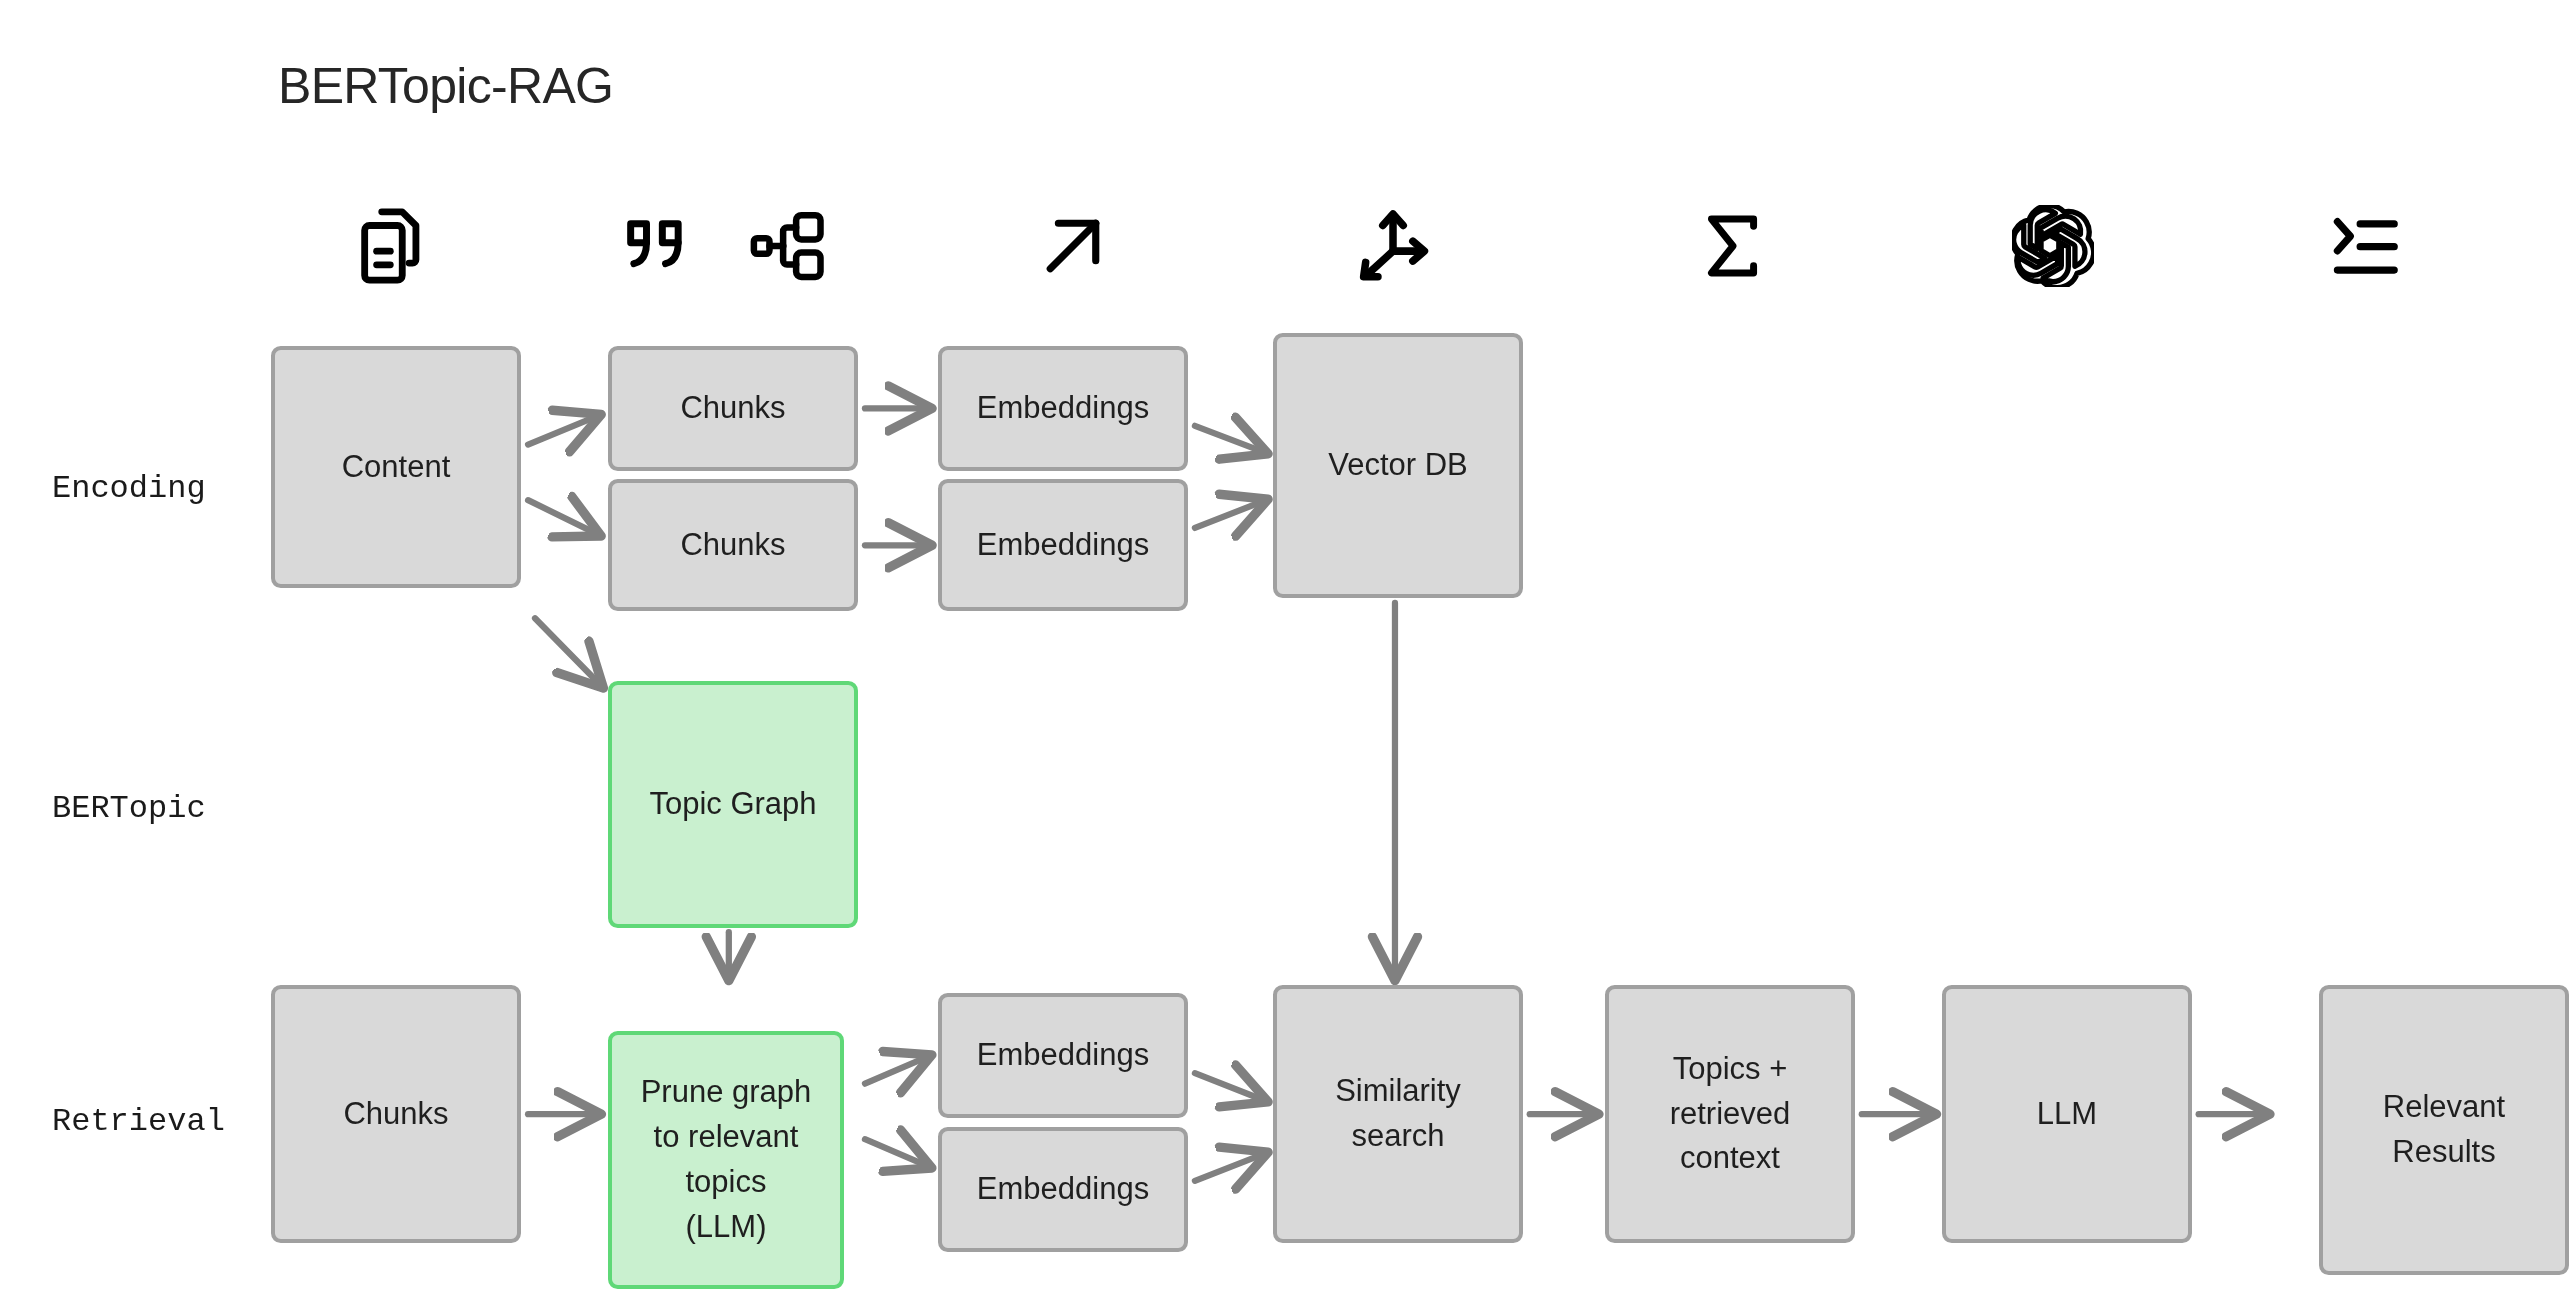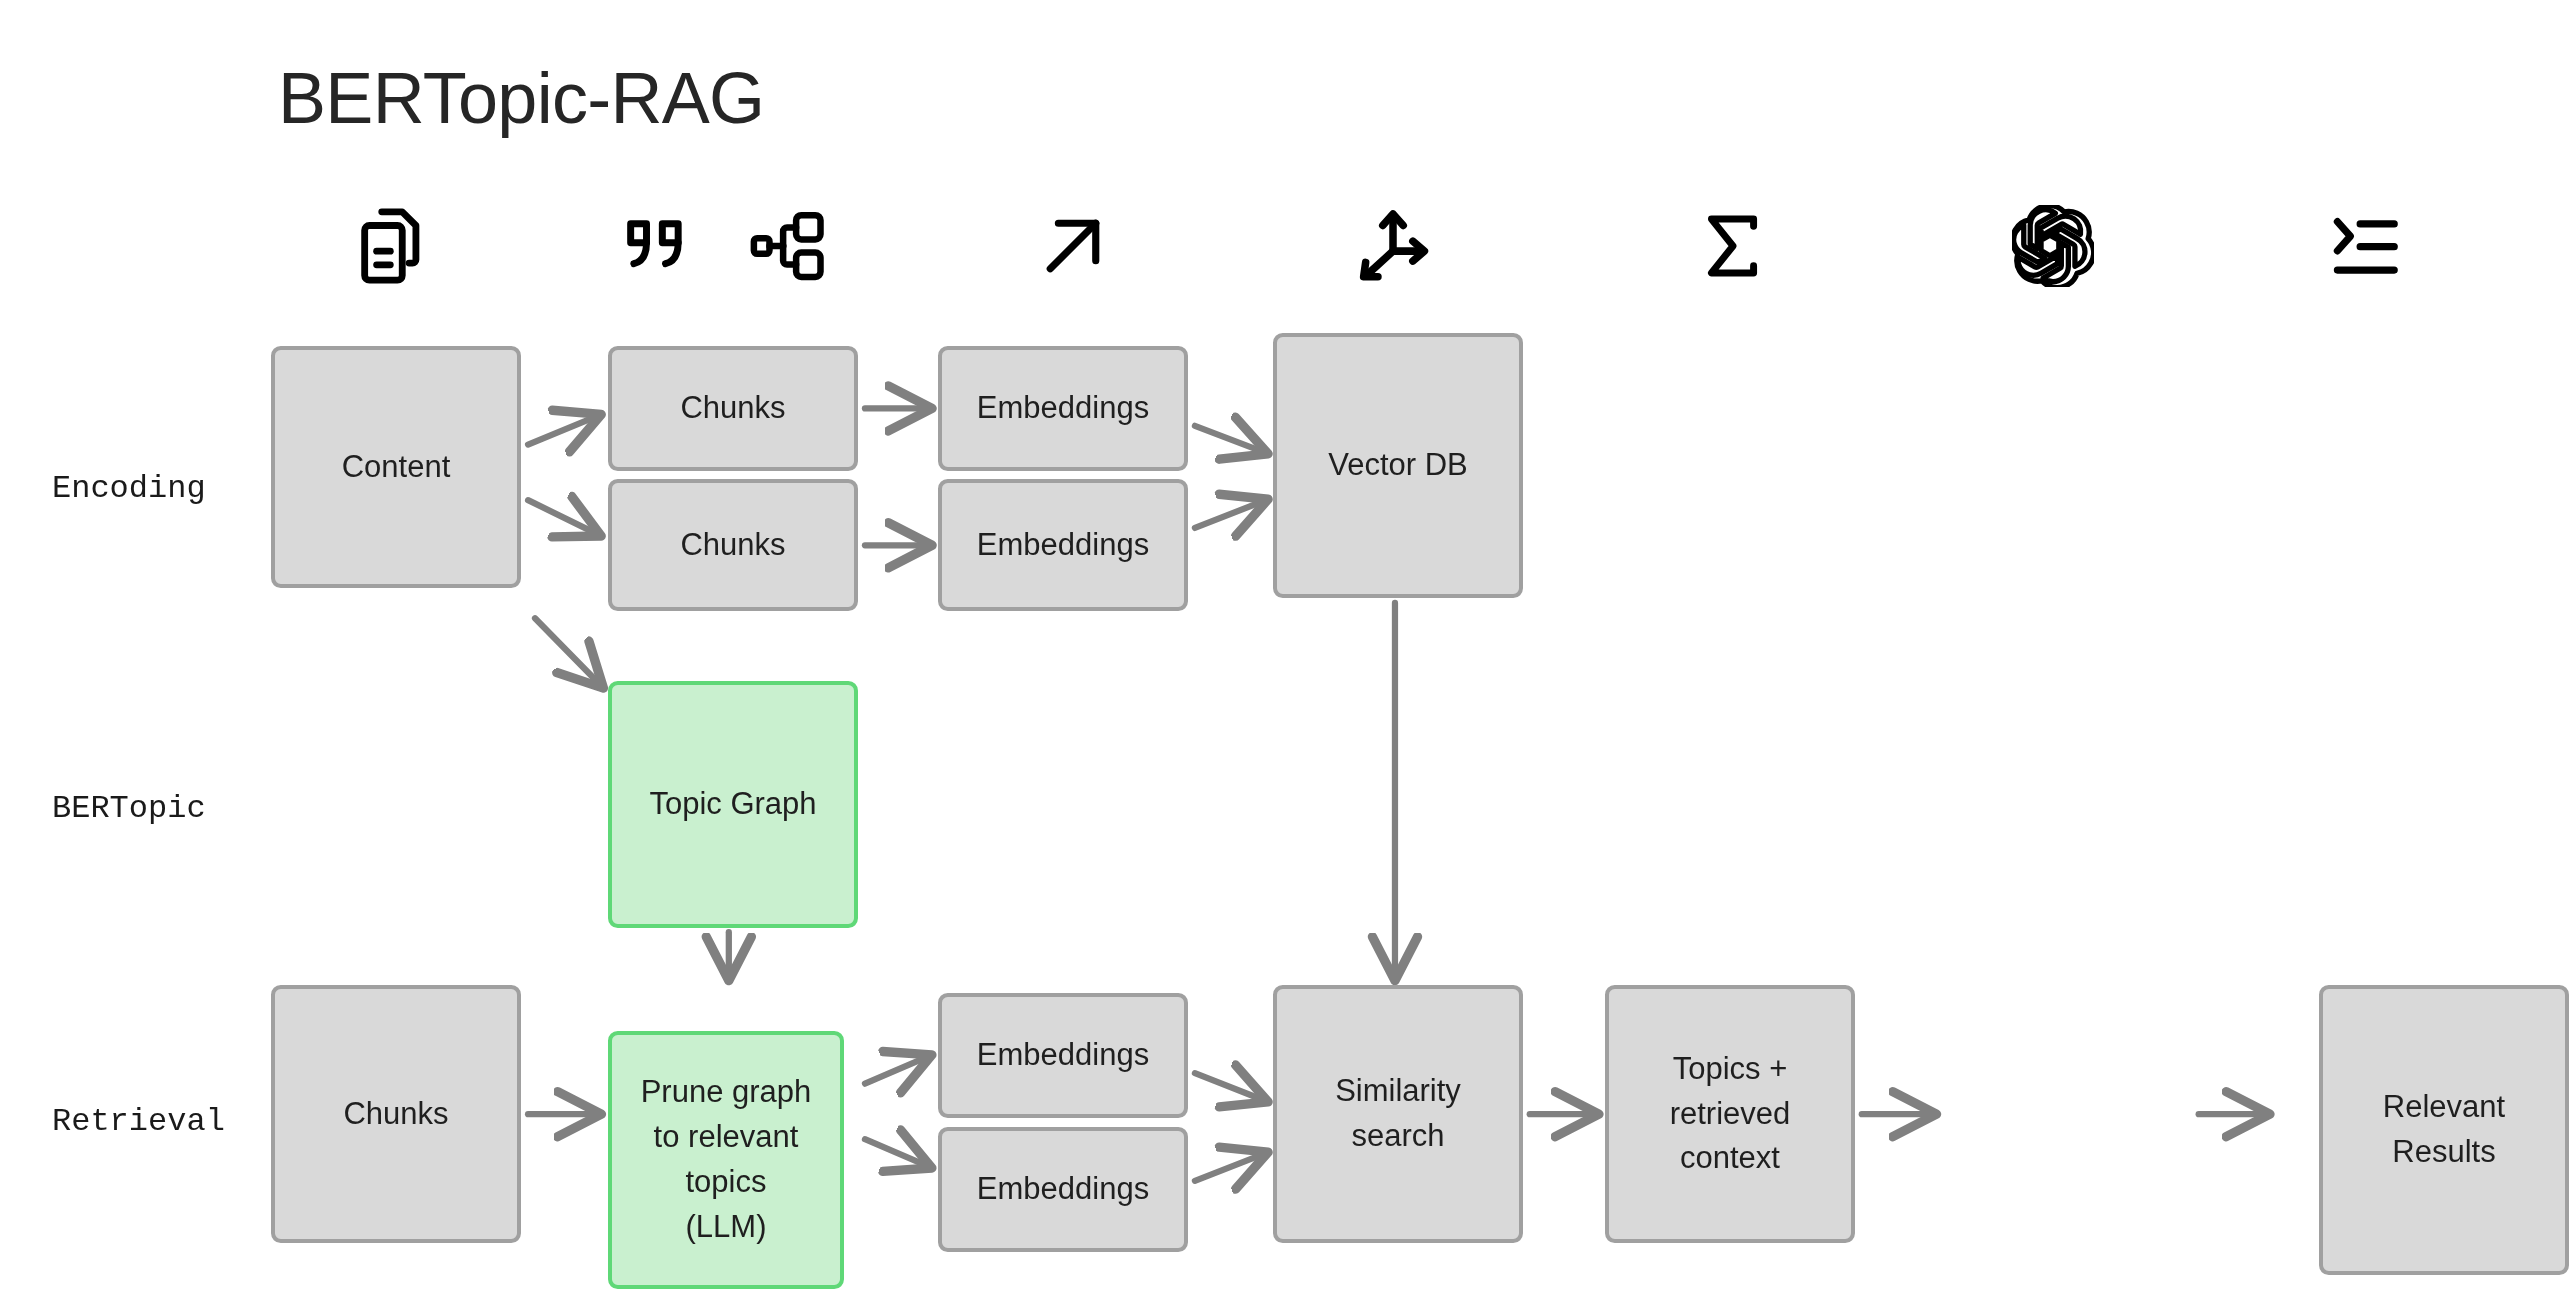--- a/index.html
+++ b/index.html
@@ -15,21 +15,21 @@
     position: relative;
     width: 2576px;
     height: 1308px;
     background: #ffffff;
     overflow: hidden;
   }
   #diagram-title {
     position: absolute;
     left: 278px;
     top: 57px;
-    font-size: 72px;
+    font-size: 50px;
     font-weight: 400;
     color: #262626;
     letter-spacing: -0.7px;
     white-space: nowrap;
   }
   .icon-slot {
     position: absolute;
     width: 90px;
     height: 90px;
     display: flex;
@@ -244,19 +244,22 @@
     </div>
   <div class="node gray" style="left:1273px;top:985px;width:250px;height:258px;">
       <span class="label">Similarity
 search</span>
     </div>
   <div class="node gray" style="left:1605px;top:985px;width:250px;height:258px;justify-content:center;">
       <span class="label">Topics +
 retrieved
 context</span>
     </div>
+  <div class="node gray" style="left:1942px;top:985px;width:250px;height:258px;">
+      <span class="label">LLM</span>
+    </div>
   <div class="node gray" style="left:2275px;top:985px;width:250px;height:290px;margin-left:44px;">
       <span class="label">Relevant
 Results</span>
     </div>
 
 </div>
 
 
 </body></html>

